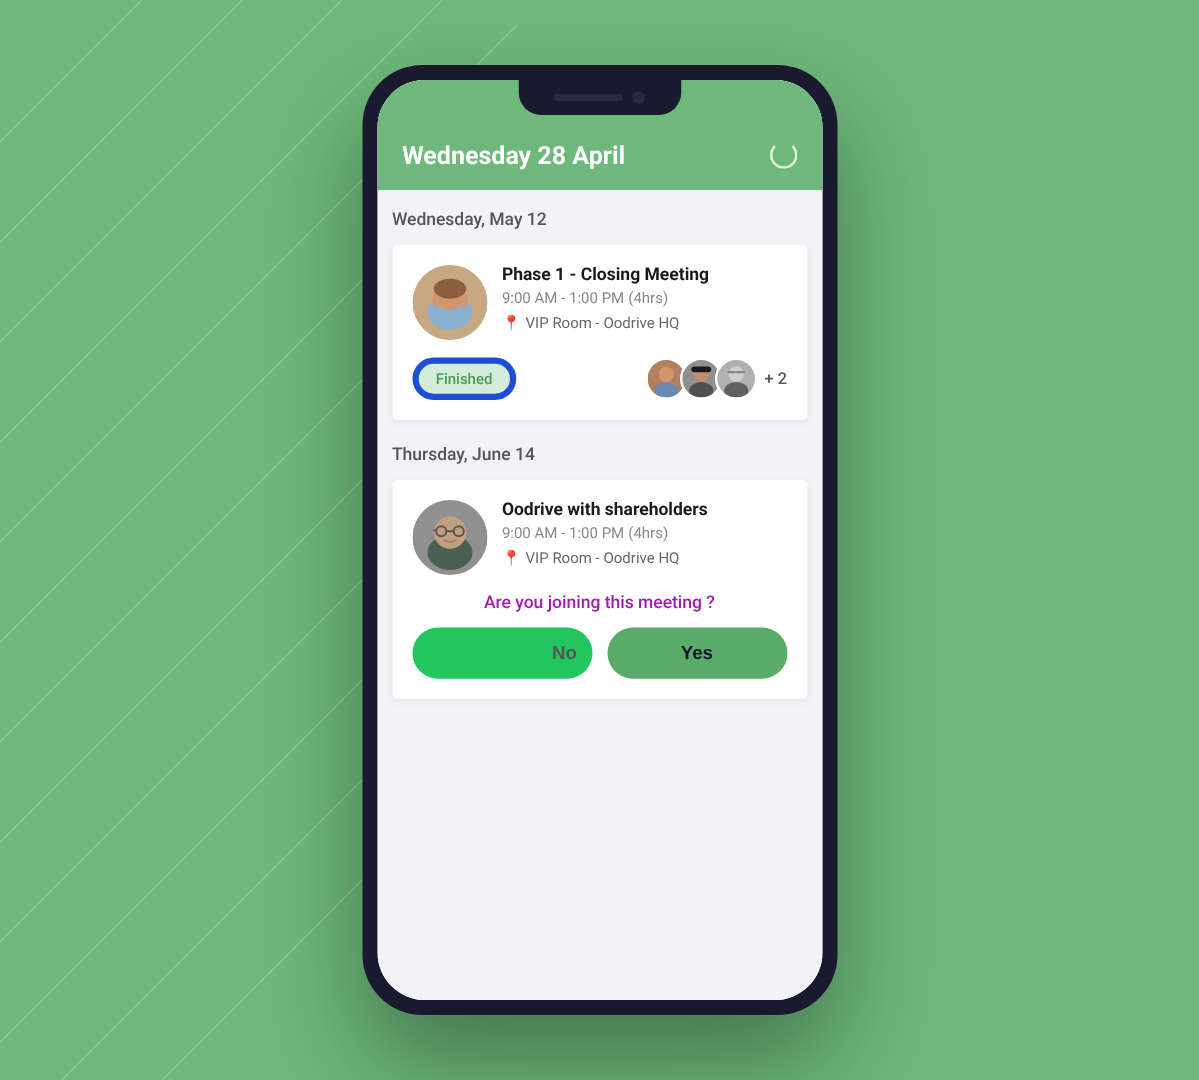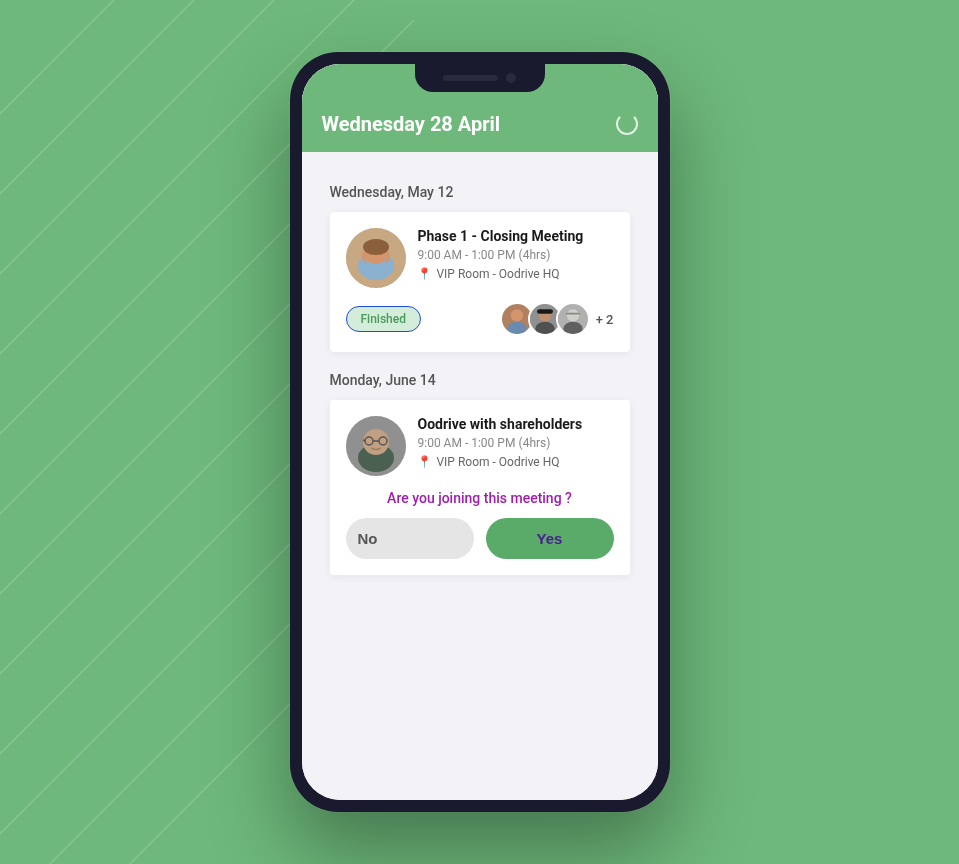--- a/index.html
+++ b/index.html
@@ -116,21 +116,21 @@
       border: 2px solid rgba(255,255,255,0.8);
       border-radius: 50%;
       border-top-color: transparent;
       display: inline-block;
     }
 
     
     .content {
       flex: 1;
       overflow-y: auto;
-      padding: 28px;
+      padding: 12px;
     }
 
     .date-section {
       font-size: 14px;
       color: #555;
       font-weight: 500;
       margin-bottom: 12px;
       margin-top: 4px;
     }
 
@@ -200,21 +200,21 @@
       justify-content: space-between;
     }
 
     .status-badge {
       background: #d4edda;
       color: #4a9a5a;
       font-size: 12px;
       font-weight: 500;
       padding: 5px 14px;
       border-radius: 20px;
-      border: 1px solid #1d4ed8;
+      border: 5px solid #1d4ed8;
     }
 
     .attendees {
       display: flex;
       align-items: center;
       gap: -4px;
     }
 
     .attendee-avatar {
       width: 34px;
@@ -248,38 +248,38 @@
 
     .card-actions {
       display: flex;
       gap: 12px;
     }
 
     .btn-no {
       flex: 1;
       padding: 12px;
       border: none;
-      background: #e5e5e5;
+      background: #22c55e;
       border-radius: 25px;
       font-size: 15px;
       font-weight: 600;
       color: #555;
       cursor: pointer;
-      text-align: left;
+      text-align: right;
     }
 
     .btn-yes {
       flex: 1;
       padding: 12px;
       border: none;
       background: #5aaa6a;
       border-radius: 25px;
       font-size: 15px;
       font-weight: 600;
-      color: #4c1d95;
+      color: #0f172a;
       cursor: pointer;
       text-align: center;
     }
 
     
     .face-svg {
       width: 100%;
       height: 100%;
     }
   </style>
@@ -375,21 +375,21 @@
                     <circle cx="17" cy="13" r="7" fill="#d0d0c8"></circle>
                     <ellipse cx="17" cy="28" rx="11" ry="8" fill="#606060"></ellipse>
                     <rect x="9" y="10" width="16" height="2" rx="1" fill="#888"></rect>
                   </svg>
                 </div>
                 <span class="attendee-count">+ 2</span>
               </div>
             </div>
           </div>
 
-          <div class="date-section">Monday, June 14</div>
+          <div class="date-section">Thursday, June 14</div>
 
           <div class="meeting-card">
             <div class="card-top">
 
               <div class="avatar">
                 <svg class="face-svg" viewBox="0 0 60 60" xmlns="http://www.w3.org/2000/svg">
                   <rect width="60" height="60" fill="#909090"></rect>
                   <ellipse cx="30" cy="42" rx="18" ry="14" fill="#4a6050"></ellipse>
                   <circle cx="30" cy="26" r="13" fill="#c0a080"></circle>
                   <circle cx="23" cy="25" r="4" fill="none" stroke="#555" stroke-width="1.5"></circle>

